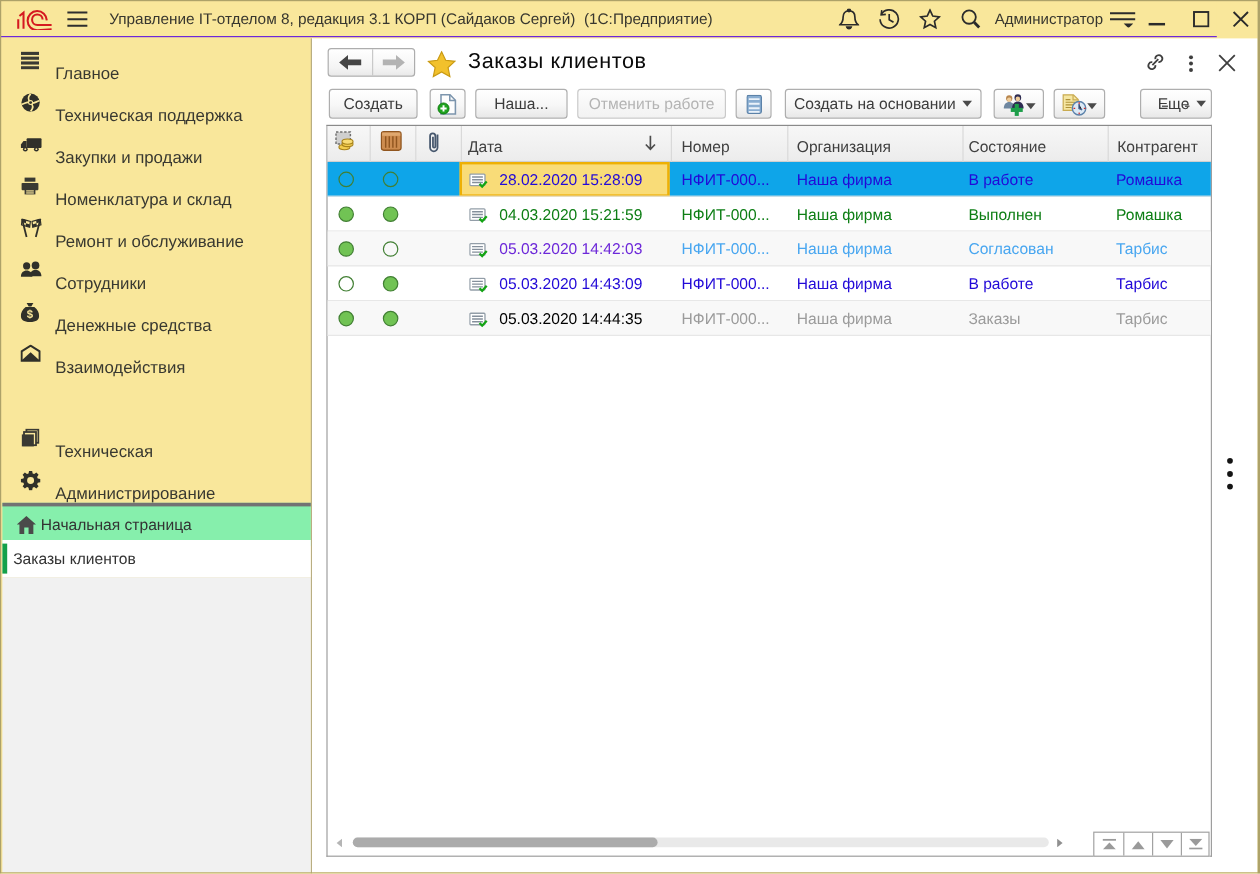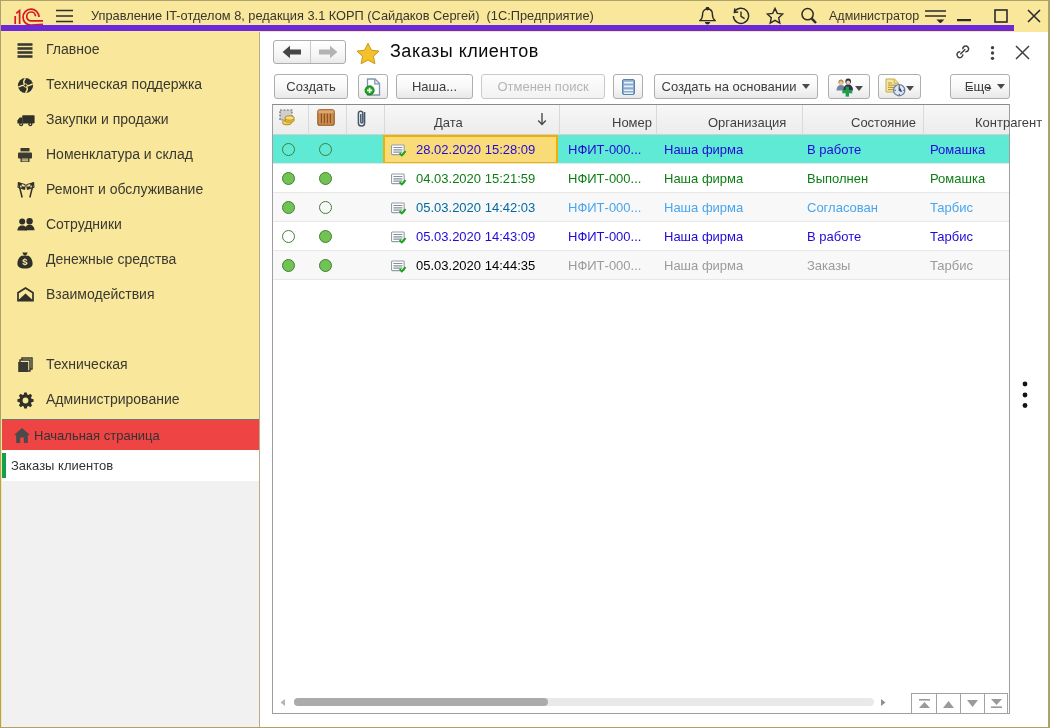--- a/index.html
+++ b/index.html
@@ -2,50 +2,50 @@
 <html><head>
 <meta charset="utf-8">
 <style>
 * { margin:0; padding:0; box-sizing:border-box; }
 html,body { width:1050px; height:728px; overflow:hidden; }
 body { font-family:"Liberation Sans", sans-serif; background:#f9e79b; position:relative; }
 .abs { position:absolute; }
 
 .fr { position:absolute; background:#ada269; z-index:50; pointer-events:none; }
 
-#titlebar { position:absolute; left:0; top:0; width:1014px; height:31px; background:#f9e79b; border-bottom:6px solid #6d28d9; }
+#titlebar { position:absolute; left:0; top:0; width:1014px; height:31px; background:#f9e79b; border-bottom:1px solid #6d28d9; }
 #titletext { position:absolute; left:91px; top:8px; font-size:12.8px; color:#38372f; white-space:nowrap; }
 #admin { position:absolute; left:829px; top:9px; font-size:12.5px; color:#38372f; }
 
 #sidebar { position:absolute; left:0; top:32px; width:260px; height:696px; background:#f9e79b; border-right:1px solid #b9ae82; }
 .mitem { position:absolute; left:0; width:100%; height:35px; }
 .mitem svg { position:absolute; left:17px; top:9px; }
-.mitem .t { position:absolute; left:46px; top:8px; font-size:14px; color:#393931; white-space:nowrap; }
-#homeband { position:absolute; left:2px; top:387px; width:257px; height:36px; background:#ef4444; border-top:1px solid #737373; }
+.mitem .t { position:absolute; left:46px; top:20px; font-size:14px; color:#393931; white-space:nowrap; }
+#homeband { position:absolute; left:2px; top:387px; width:257px; height:36px; background:#86efac; border-top:3px solid #737373; }
 #homeband .t { position:absolute; left:32px; top:8px; font-size:13px; color:#333; }
 #tabband { position:absolute; left:2px; top:418px; width:257px; height:31px; background:#ffffff; }
 #tabband .t { position:absolute; left:9px; top:8px; font-size:13px; color:#333; }
 #greenbar { position:absolute; left:0px; top:3px; width:3.5px; height:25px; background:#14a04a; }
 #sidebottom { position:absolute; left:2px; top:449px; width:257px; height:246px; background:#f1f1f1; }
 
 #content { position:absolute; left:260px; top:32px; width:788px; height:695px; background:#ffffff; border-left:1px solid #ffffff; }
 
 .navgrp { position:absolute; left:12px; top:8px; width:73px; height:24px; border:1px solid #adadad; border-radius:3px; background:linear-gradient(#ffffff, #f4f4f4 70%, #e9e9e9); }
 .navdiv { position:absolute; left:36px; top:0; width:1px; height:22px; background:#c9c9c9; }
 #ftitle { position:absolute; left:129px; top:9px; font-size:18px; letter-spacing:0.5px; color:#0a0a0a; white-space:nowrap; }
 
 .btn { position:absolute; top:42px; height:25px; border:1px solid #aeaeae; border-radius:3px; background:linear-gradient(#ffffff, #f7f7f7 55%, #e8e8e8); font-size:13px; color:#3c3c3c; text-align:center; }
 .btn .lbl { position:relative; top:4px; }
 .btn.dis { border-color:#c9c9c9; color:#b4b4b4; background:linear-gradient(#fdfdfd,#f2f2f2); }
 .caret { display:inline-block; width:0; height:0; border-left:4px solid transparent; border-right:4px solid transparent; border-top:5px solid #4a4a4a; vertical-align:2px; margin-left:6px; }
 
 #grid { position:absolute; left:11px; top:72px; width:738px; height:610px; border:1px solid #9e9e9e; border-top-color:#8a8a8a; background:#fff; }
 #ghead { position:absolute; left:0; top:0; width:736px; height:30px; background:linear-gradient(#f7f7f7,#ececec); border-bottom:1px solid #cfcfcf; }
 .hsep { position:absolute; top:0px; width:1px; height:30px; background:#d9d9d9; }
-.hlbl { position:absolute; top:10px; font-size:13px; color:#3f3f3f;margin-left:44px; }
+.hlbl { position:absolute; top:10px; font-size:13px; color:#3f3f3f; }
 .row { position:absolute; left:0; width:736px; height:29px; }
 .rsep { position:absolute; left:0; width:736px; height:1px; background:#e7e7e7; }
 .circ { position:absolute; top:8px; width:13px; height:13px; border-radius:50%; border:1.2px solid #417f33; }
 .circ.f { background:#71c354; }
 .circ.e { background:transparent; }
 .cell { position:absolute; top:7px; font-size:13px; white-space:nowrap; }
 
 .docic { position:absolute; top:9px; width:16px; height:13px; }
 </style>
 </head>
@@ -271,21 +271,21 @@
   <div class="btn" style="left:13px; width:74px;"><span class="lbl">Создать</span></div>
   <div class="btn" style="left:97px; width:30px;">
     <svg style="position:absolute; left:5px; top:3px;" width="18" height="18" viewBox="0 0 18 18">
         <path fill="#fdfdfd" stroke="#7c95ad" stroke-width="1.3" d="M3.5 1 L11 1 L15.5 5.5 L15.5 17 L3.5 17 Z"></path>
         <path fill="none" stroke="#7c95ad" stroke-width="1.3" d="M10.8 1.2 L10.8 5.8 L15.3 5.8"></path>
         <circle cx="5.6" cy="12.4" r="4.6" fill="#1fa31f" stroke="#0c7a0c" stroke-width="0.8"></circle>
         <path stroke="#ffffff" stroke-width="1.6" d="M3 12.4 h5.2 M5.6 9.8 v5.2"></path>
       </svg>
   </div>
   <div class="btn" style="left:135px; width:77px;"><span class="lbl">Наша...</span></div>
-  <div class="btn dis" style="left:220px; width:124px;"><span class="lbl">Отменен поиск</span></div>
+  <div class="btn dis" style="left:220px; width:124px;"><span class="lbl">Отменить работе</span></div>
   <div class="btn" style="left:352px; width:30px;">
     <svg style="position:absolute; left:8px; top:4px;" width="13" height="16" viewBox="0 0 13 16">
         <rect x="0.5" y="0.5" width="12" height="15" rx="1.5" fill="#89add1" stroke="#5c82a8"></rect>
         <g stroke="#eaf2fa" stroke-width="1.6">
           <path d="M2 3.6 h9 M2 7.4 h9 M2 11.2 h9 M2 14.2 h9"></path>
         </g>
       </svg>
   </div>
   <div class="btn" style="left:393px; width:164px;"><span class="lbl">Создать на основании<span class="caret"></span></span></div>
   <div class="btn" style="left:567px; width:42px;">
@@ -351,21 +351,21 @@
           <rect x="0.8" y="0.8" width="16.4" height="15.4" rx="2" fill="#cd8c4f" stroke="#91561f" stroke-width="1.1"></rect>
           <path fill="#e0a86e" d="M1.4 1.4 h15.2 v2.8 h-15.2 z"></path>
           <g stroke="#91561f" stroke-width="1.2">
             <path d="M4.4 4.6 v9.6 M7.4 4.6 v9.6 M10.4 4.6 v9.6 M13.4 4.6 v9.6"></path>
           </g>
         </svg>
       <svg style="position:absolute; left:83px; top:3px;" width="11" height="20" viewBox="0 0 11 20">
           <path fill="none" stroke="#47586e" stroke-width="1.5" d="M8.6 4 L8.6 15 a3.1 3.1 0 0 1 -6.2 0 L2.4 5.4 a2.2 2.2 0 0 1 4.4 0 L6.8 14 a1 1 0 0 1 -2 0 L4.8 6"></path>
         </svg>
     </div>
-    <div class="row" style="top:30px; background:#5eead4;">
+    <div class="row" style="top:30px; background:#0ea5e9;">
       <div class="circ e" style="left:9px"></div>
         <div class="circ e" style="left:46px"></div>
       <div class="abs" style="left:110px; top:0; width:175px; height:29px; border:2px solid #eeb004; background:#f9dc78;"></div>
       <svg class="docic" style="left:118px">
           <use href="#docmark"></use>
         </svg>
       <div class="cell" style="left:143px; color:#2209d8;">28.02.2020 15:28:09</div>
       <div class="cell" style="left:295px; color:#2209d8;">НФИТ-000...</div>
       <div class="cell" style="left:391px; color:#2209d8;">Наша фирма</div>
       <div class="cell" style="left:534px; color:#2209d8;">В работе</div>
@@ -384,21 +384,21 @@
       <div class="cell" style="left:534px; color:#0d7e14;">Выполнен</div>
       <div class="cell" style="left:657px; color:#0d7e14;">Ромашка</div>
       <div class="rsep" style="top:28px"></div>
     </div>
     <div class="row" style="top:88px; background:#f8f8f8;">
       <div class="circ f" style="left:9px"></div>
         <div class="circ e" style="left:46px"></div>
       <svg class="docic" style="left:118px">
           <use href="#docmark"></use>
         </svg>
-      <div class="cell" style="left:143px; color:#0369a1;">05.03.2020 14:42:03</div>
+      <div class="cell" style="left:143px; color:#6d28d9;">05.03.2020 14:42:03</div>
       <div class="cell" style="left:295px; color:#48a6f0;">НФИТ-000...</div>
       <div class="cell" style="left:391px; color:#48a6f0;">Наша фирма</div>
       <div class="cell" style="left:534px; color:#48a6f0;">Согласован</div>
       <div class="cell" style="left:657px; color:#48a6f0;">Тарбис</div>
       <div class="rsep" style="top:28px"></div>
     </div>
     <div class="row" style="top:117px;">
       <div class="circ e" style="left:9px"></div>
         <div class="circ f" style="left:46px"></div>
       <svg class="docic" style="left:118px">

